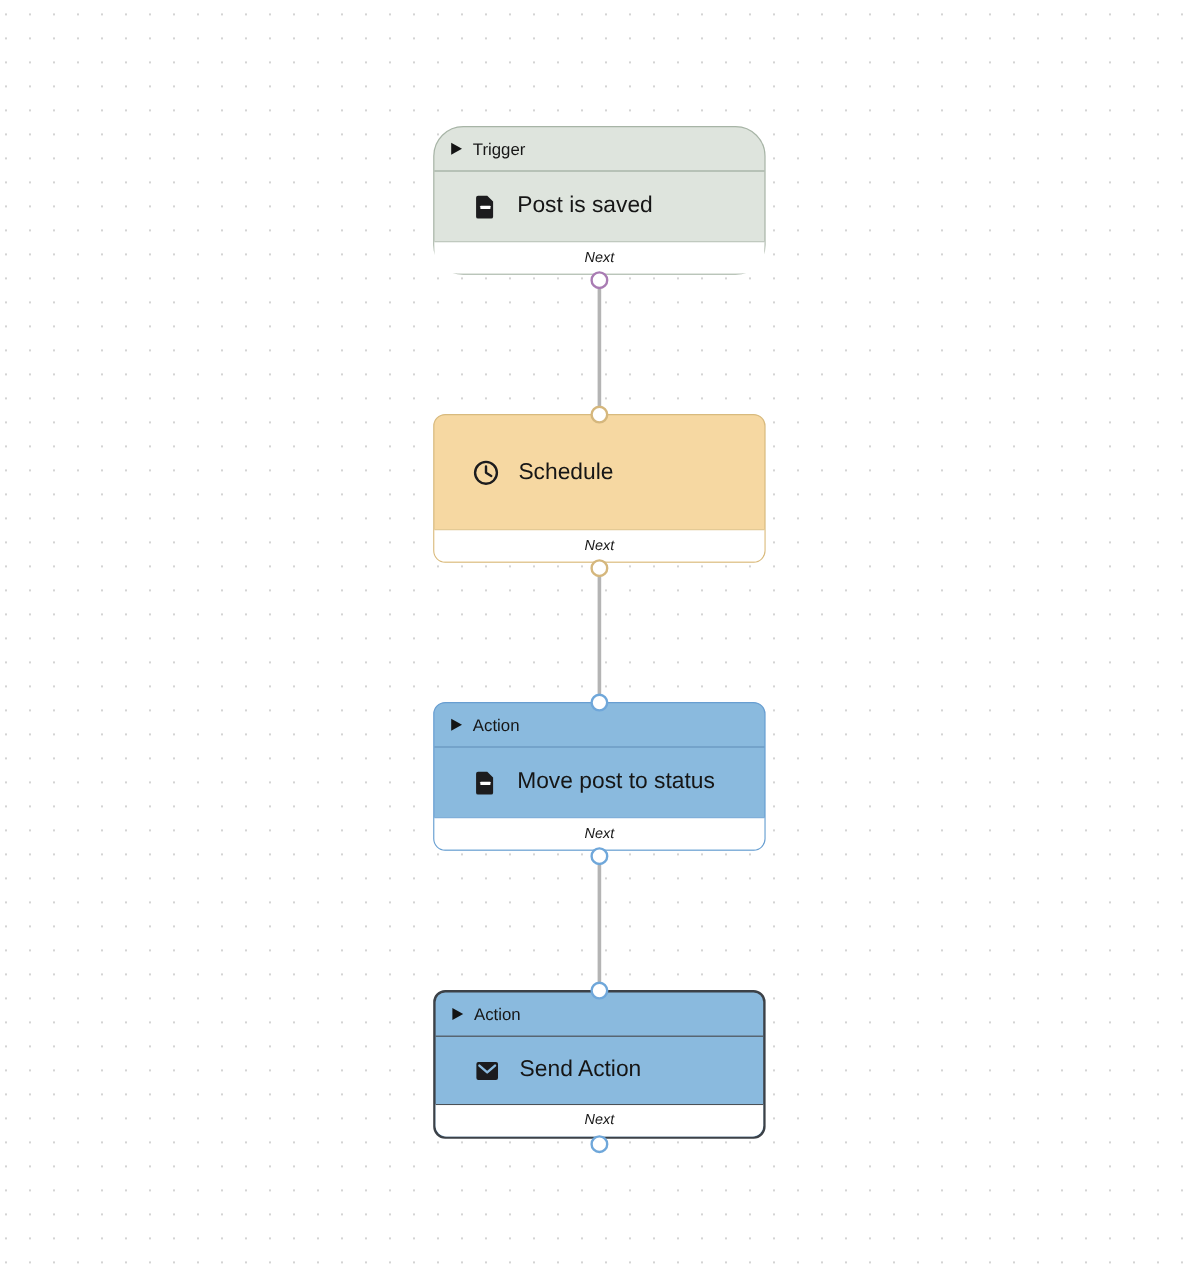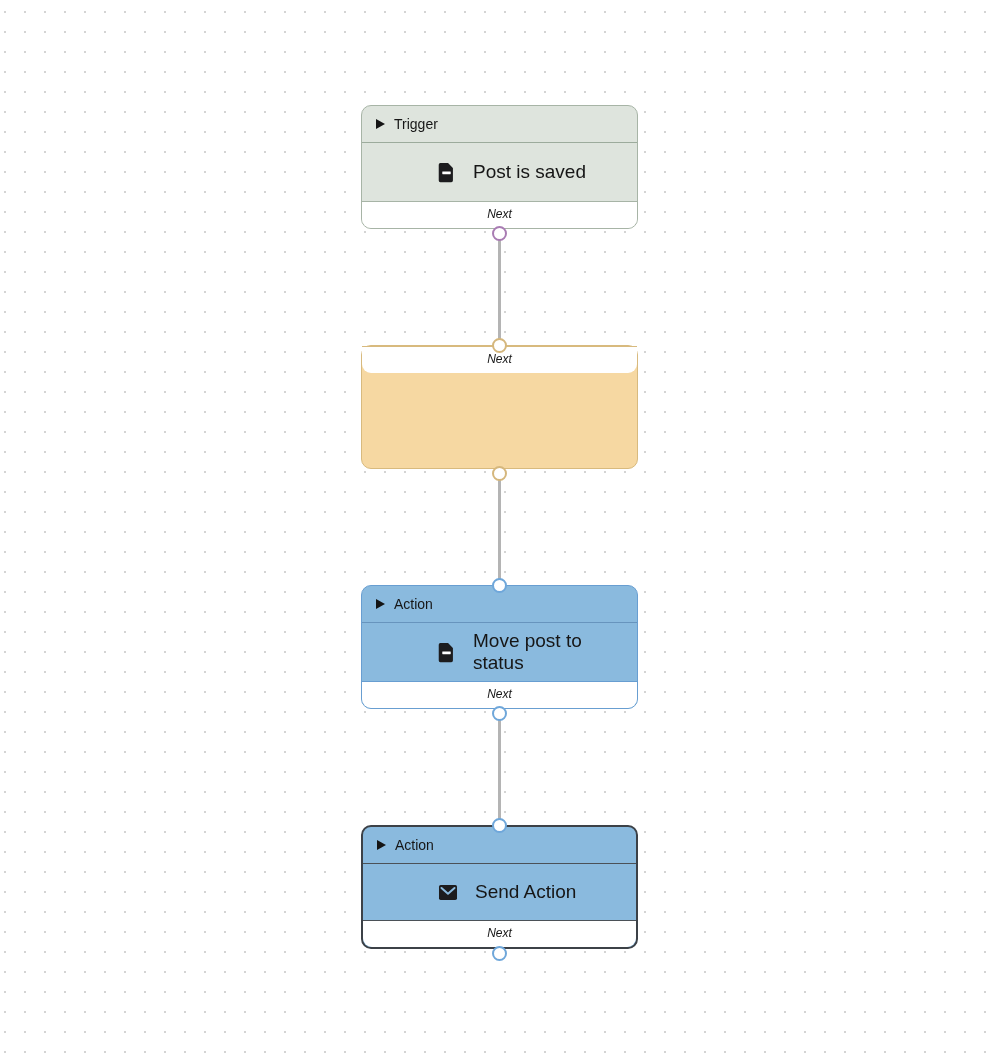--- a/index.html
+++ b/index.html
@@ -53,21 +53,20 @@
     border-bottom: 1px solid;
     cursor: pointer;
   }
   .node__body {
     flex: 1 1 auto;
     display: flex;
     align-items: center;
     gap: 15px;
     padding: 0 31px;
     font-size: 19px;
-    margin-left: 42px;
   }
   .node__footer {
     flex: 0 0 27px;
     height: 27px;
     background: #ffffff;
     border-top: 1px solid;
     border-radius: 0 0 9px 9px;
     text-align: center;
     font-size: 12px;
     line-height: 25px;
@@ -77,21 +76,21 @@
   .tri {
     width: 0; height: 0;
     border-left: 9px solid #141414;
     border-top: 5.5px solid transparent;
     border-bottom: 5.5px solid transparent;
     flex: 0 0 auto;
   }
   .body-icon { display: inline-flex; flex: 0 0 auto; }
 
   
-  .node--trigger  { background: #dee4dd; border-color: #a7b4a6; }
+  .node--trigger  { background: #dee4dd; border-color: #a7b4a6; border-radius: 25px; }
   .node--trigger  .node__header { border-bottom-color: #9cab9c; }
   .node--trigger  .node__footer { border-top-color: #a7b4a6; }
 
   .node--advanced { background: #f6d8a2; border-color: #d8ba7e; }
   .node--advanced .node__header { border-bottom-color: #cdae76; }
   .node--advanced .node__footer { border-top-color: #d8ba7e; }
 
   .node--action   { background: #8abade; border-color: #689ed1; }
   .node--action   .node__header { border-bottom-color: #6794bd; }
   .node--action   .node__footer { border-top-color: #689ed1; }
@@ -144,20 +143,29 @@
       </span>
       <span>Post is saved</span>
     </div>
     <div class="node__footer">
       <span>Next</span>
     </div>
   </div>
   <div class="port port--purple" style="top:226px;"></div>
 
   <div class="node node--advanced n2">
+    <div class="node__body">
+      <span class="body-icon">
+        <svg viewBox="0 0 24 24" width="24" height="24" fill="none" stroke="#1c1c1e" stroke-width="2">
+          <circle cx="12" cy="12" r="9.1"></circle>
+          <path d="M12 6.8V12l4.4 2.6" stroke-linecap="round" stroke-linejoin="round"></path>
+        </svg>
+      </span>
+      <span>Schedule</span>
+    </div>
     <div class="node__footer">
       <span>Next</span>
     </div>
   </div>
   <div class="port port--tan" style="top:338px;"></div>
   <div class="port port--tan" style="top:466px;"></div>
 
   <div class="node node--action n3">
     <div class="node__header">
       <span class="tri"></span>

